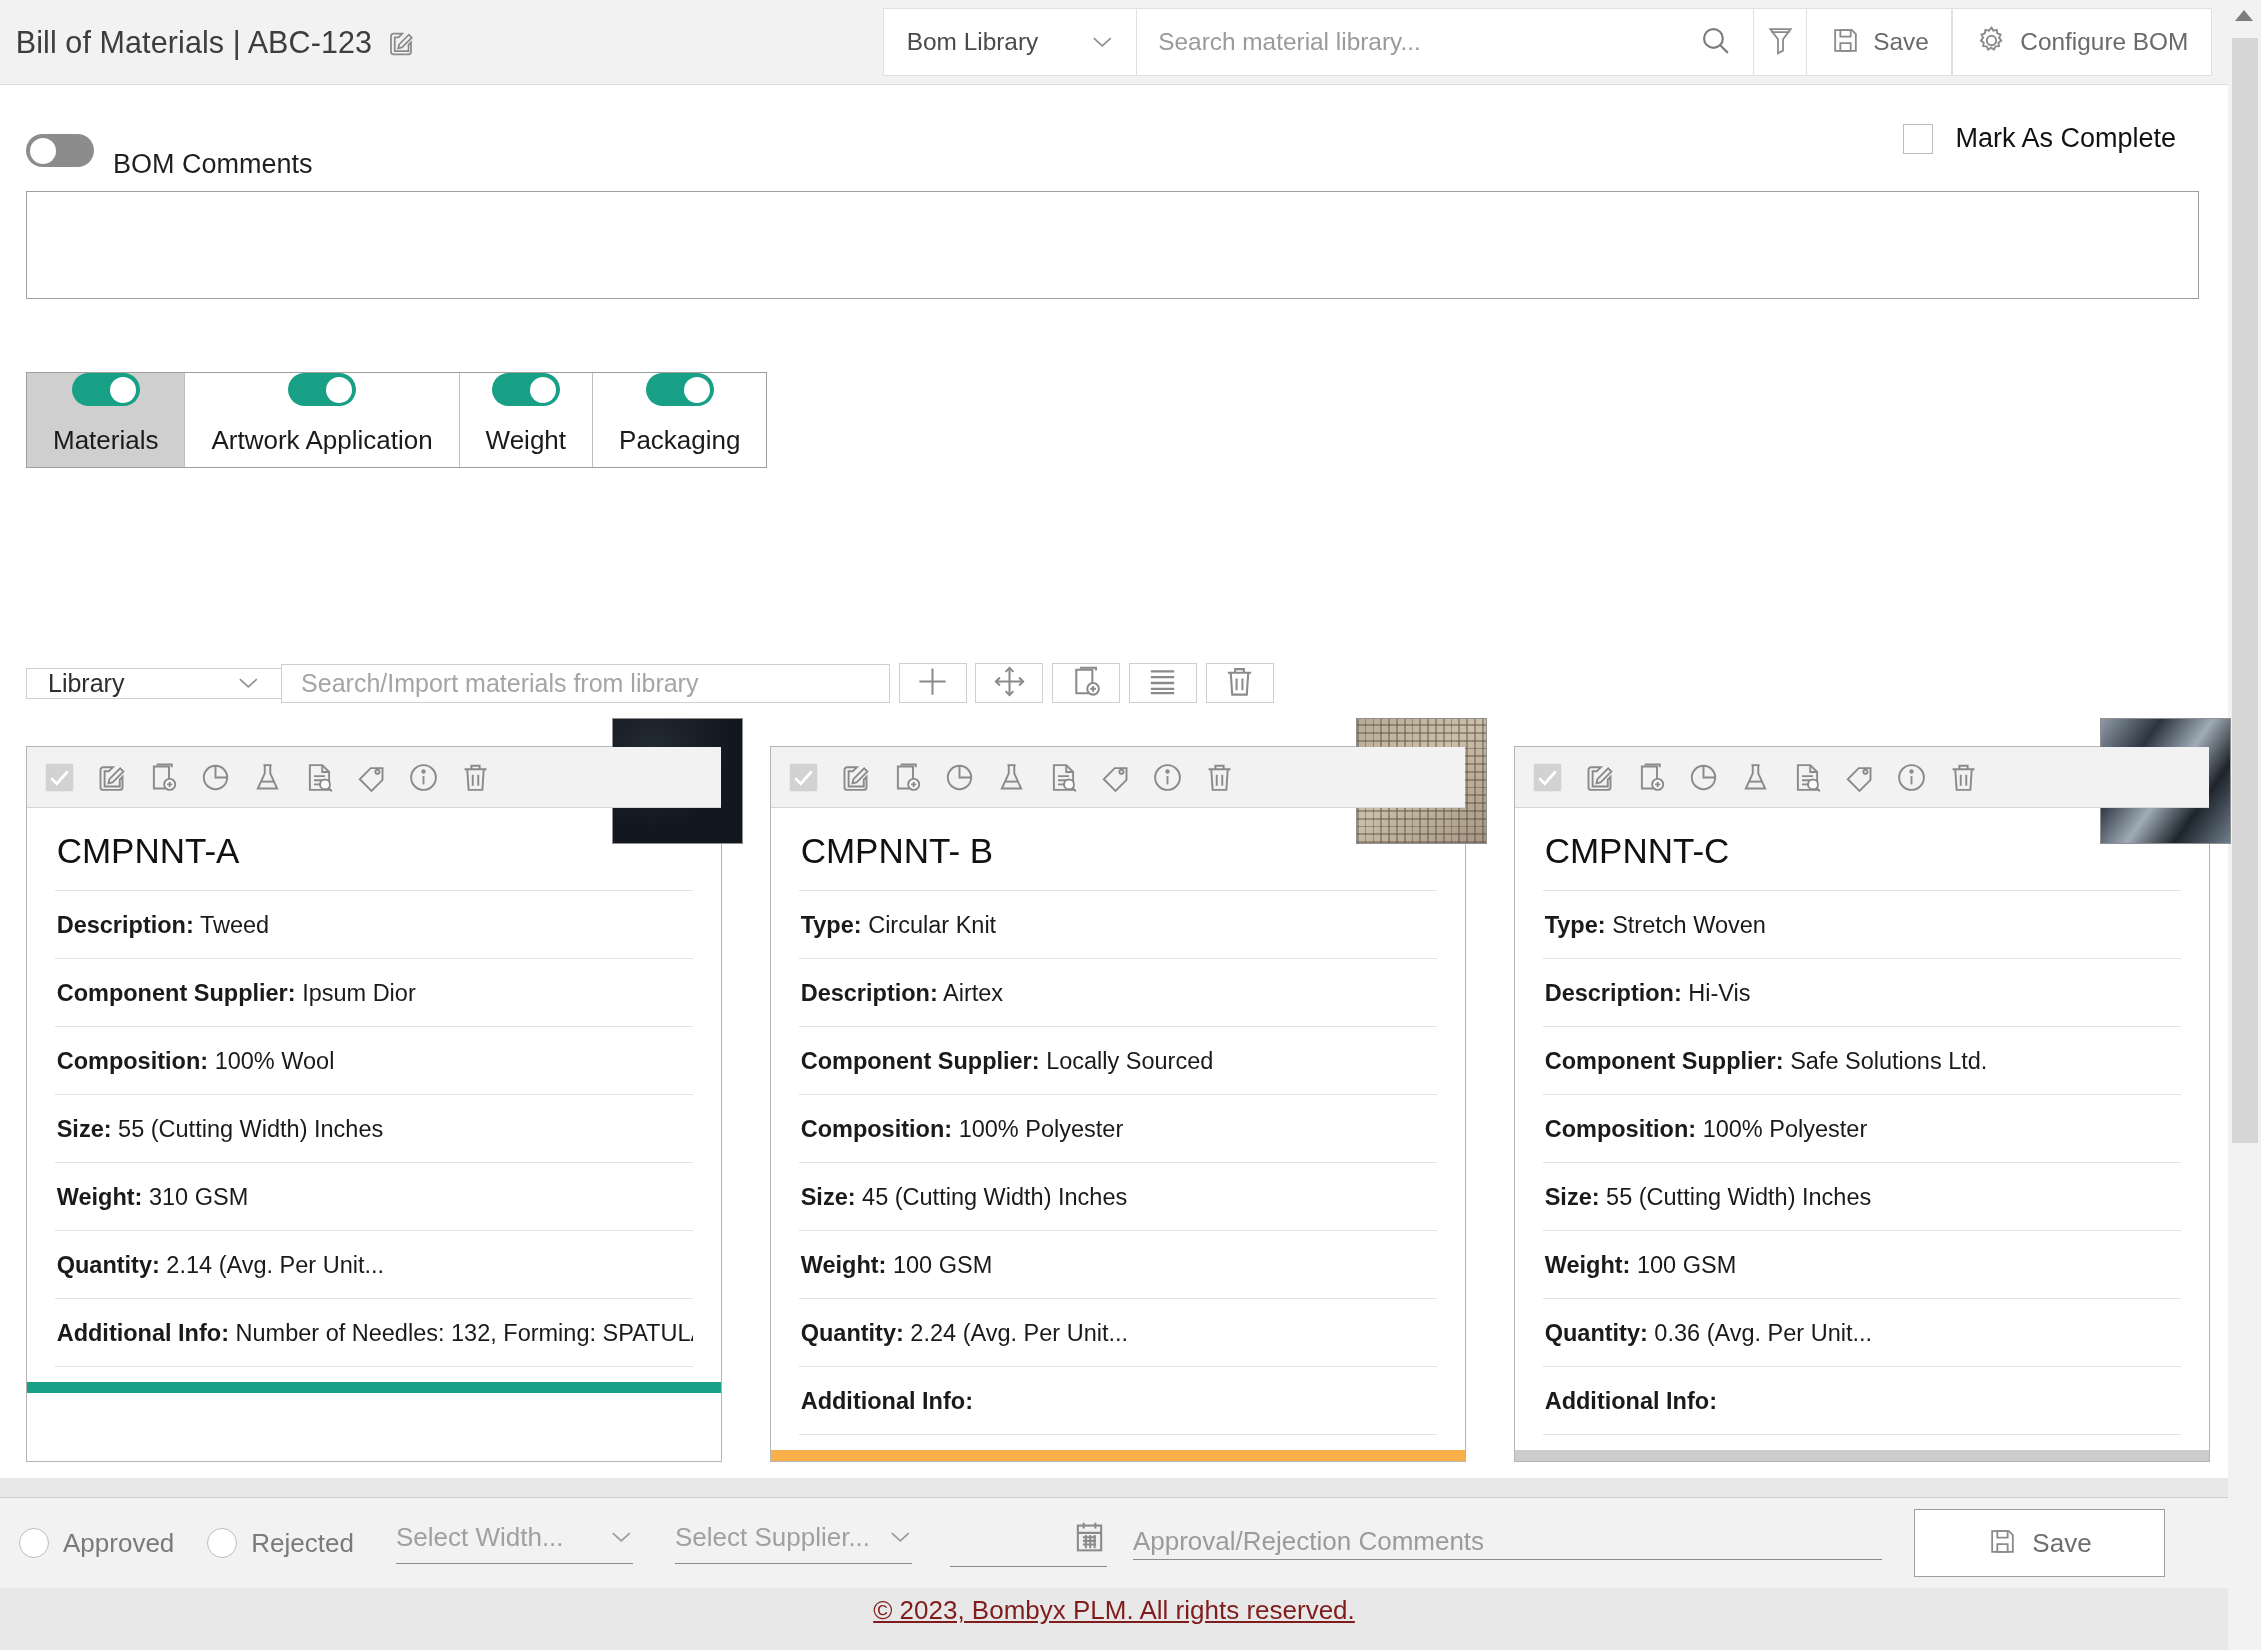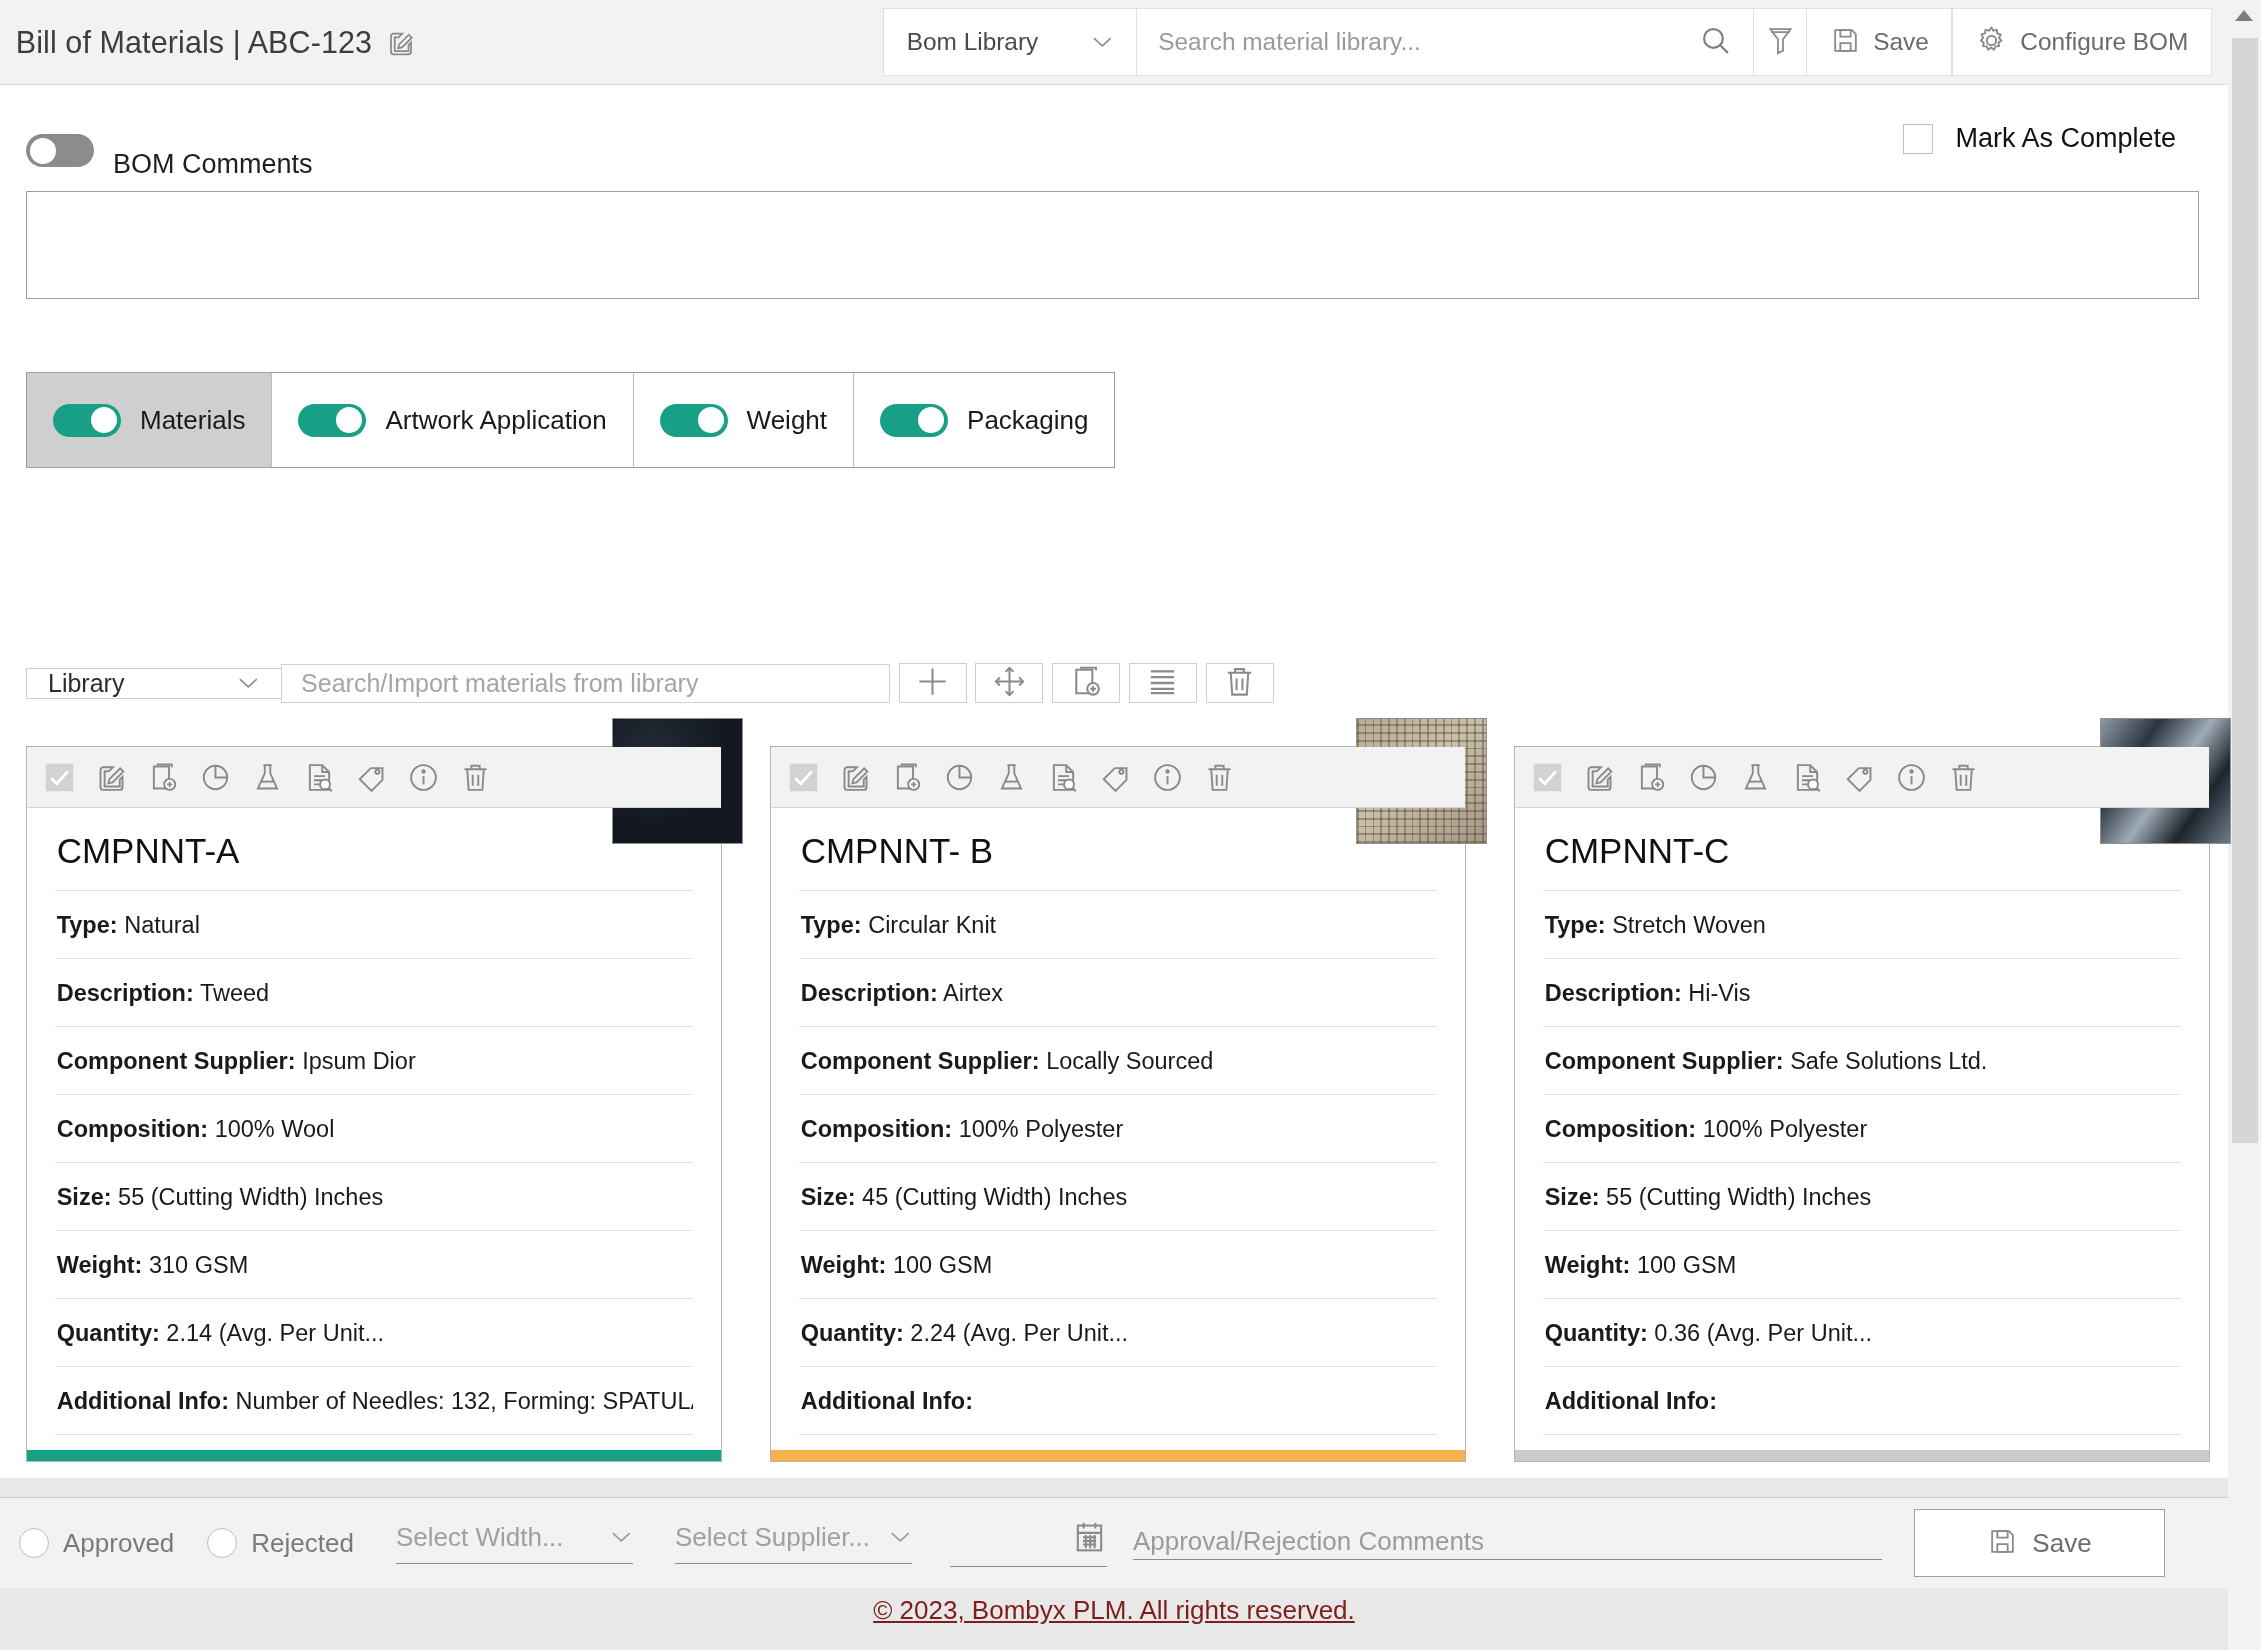--- a/index.html
+++ b/index.html
@@ -122,20 +122,21 @@
   
   .cat-tabs {
     position: absolute; left: 26px; top: 287px;
     display: flex; height: 96px;
     border: 0.9px solid #9e9e9e;
   }
   .cat-tab {
     display: flex; align-items: center; gap: 19px;
     padding: 0 26px; background: #fff;
     border-right: 0.9px solid #bdbdbd;
+    flex-direction: column;
   }
   .cat-tab:last-child { border-right: 0; }
   .cat-tab.active { background: #cfcfcf; }
   .cat-tab .lbl { font-size: 26px; color: #1a1a1a; white-space: nowrap; }
 
   
   .libsearch {
     position: absolute; left: 26px; top: 522px;
     display: flex; align-items: center; height: 64px; margin-top: 44px;
   }
@@ -465,21 +466,20 @@
                 <circle cx="12" cy="7.6" r=".9" fill="#8a8a8a"></circle>
               </svg></span>
           <span class="ico">
             <svg viewBox="0 0 24 24" width="33" height="33" fill="none" stroke="#8a8a8a" stroke-width="1.4">
                 <path d="M4 6h16M9 6V3.5h6V6M6 6l1 15h10l1-15"></path>
                 <path d="M10 10v8M14 10v8"></path>
               </svg></span>
         </div>
         <div class="card-body">
           <div class="card-title">CMPNNT-A</div>
-          <div class="field"><b>Type:</b> <span>Natural</span></div>
           <div class="field"><b>Description:</b> <span>Tweed</span></div>
           <div class="field"><b>Component Supplier:</b> <span>Ipsum Dior</span></div>
           <div class="field"><b>Composition:</b> <span>100% Wool</span></div>
           <div class="field"><b>Size:</b> <span>55 (Cutting Width) Inches</span></div>
           <div class="field"><b>Weight:</b> <span>310 GSM</span></div>
           <div class="field"><b>Quantity:</b> <span>2.14 (Avg. Per Unit...</span></div>
           <div class="field"><b>Additional Info:</b> <span>Number of Needles: 132, Forming: SPATULA...</span></div>
         </div>
         <div class="card-accent" style="background:#17a085"></div>
       </div>

